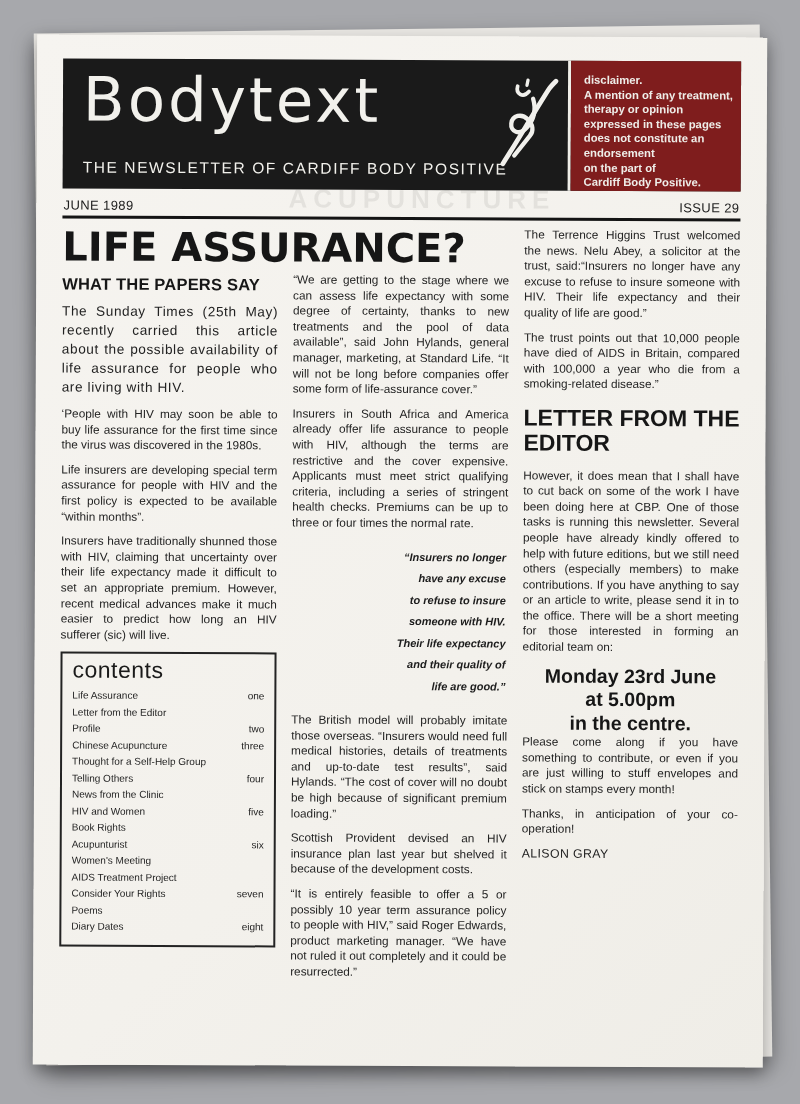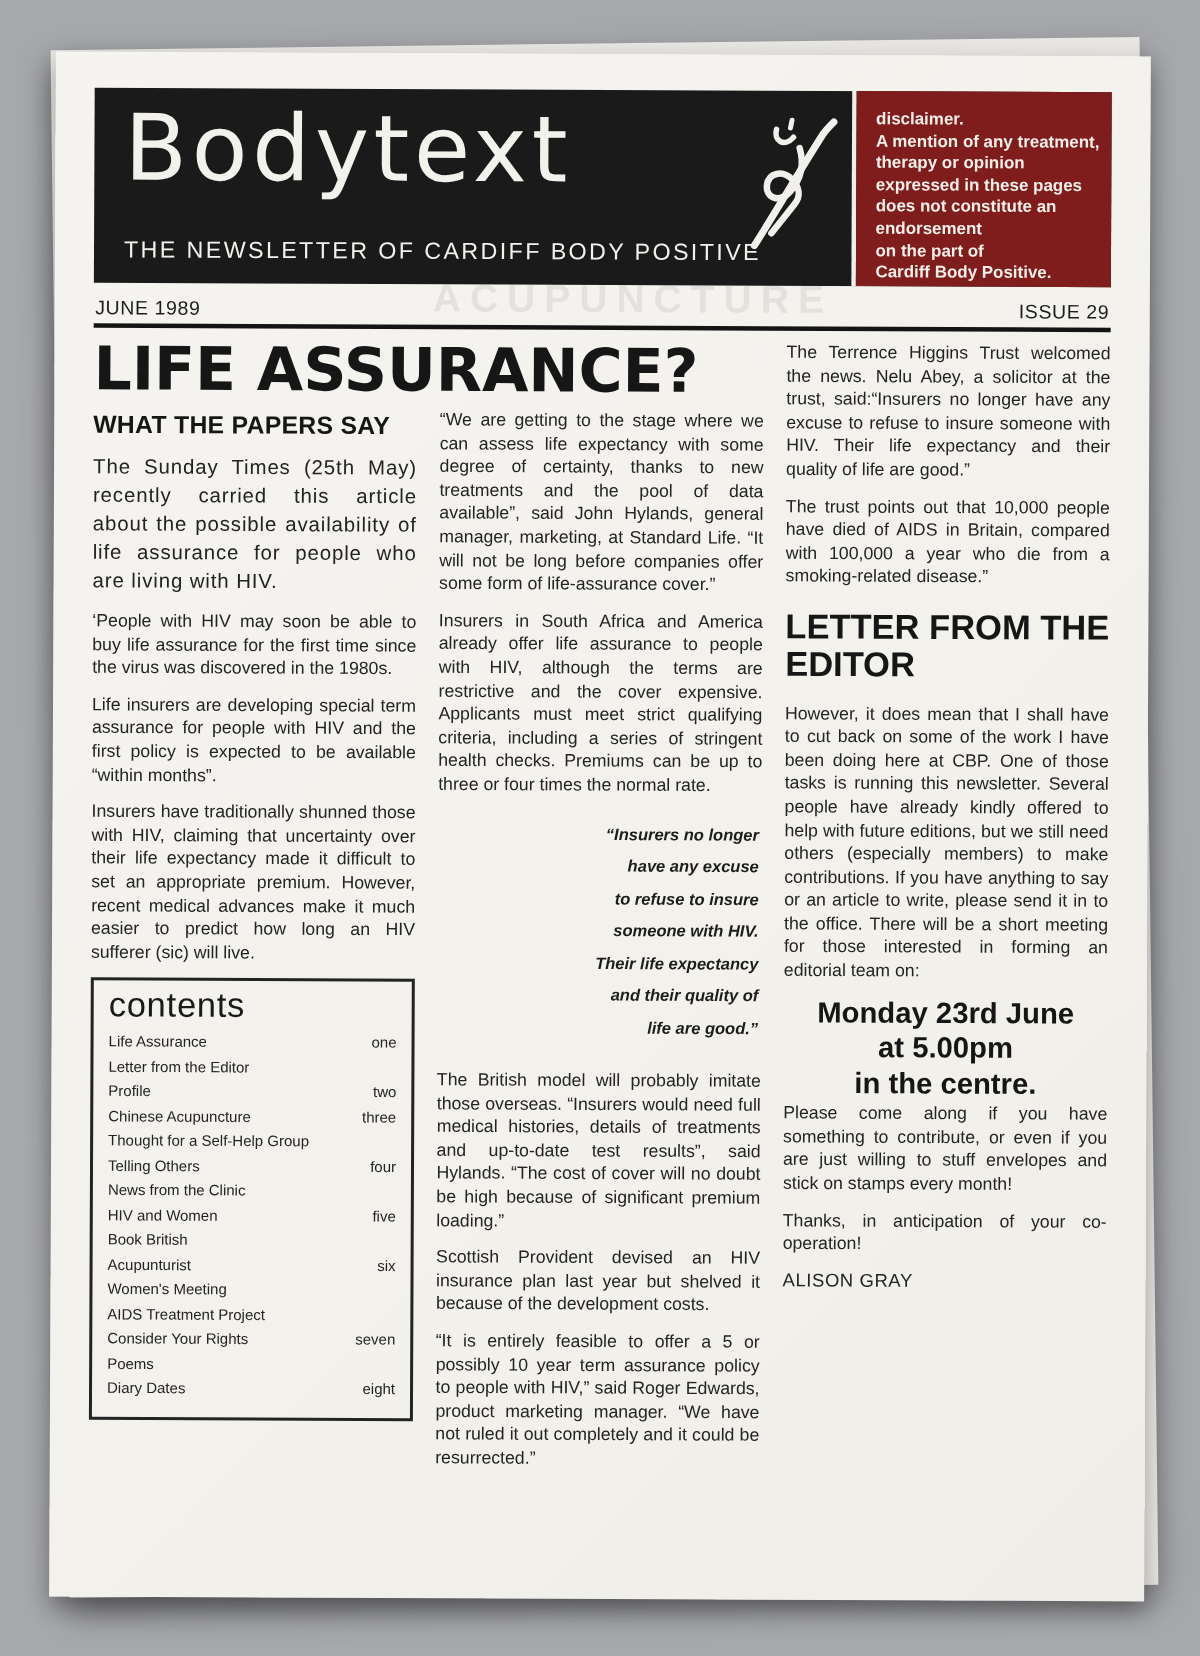--- a/index.html
+++ b/index.html
@@ -182,21 +182,21 @@
             </div>
           <div class="toc-row">
               <span>News from the Clinic</span>
               <span></span>
             </div>
           <div class="toc-row">
               <span>HIV and Women</span>
               <span>five</span>
             </div>
           <div class="toc-row">
-              <span>Book British</span>
+              <span>Book Rights</span>
               <span></span>
             </div>
           <div class="toc-row">
               <span>Acupunturist</span>
               <span>six</span>
             </div>
           <div class="toc-row">
               <span>Women's Meeting</span>
               <span></span>
             </div>

